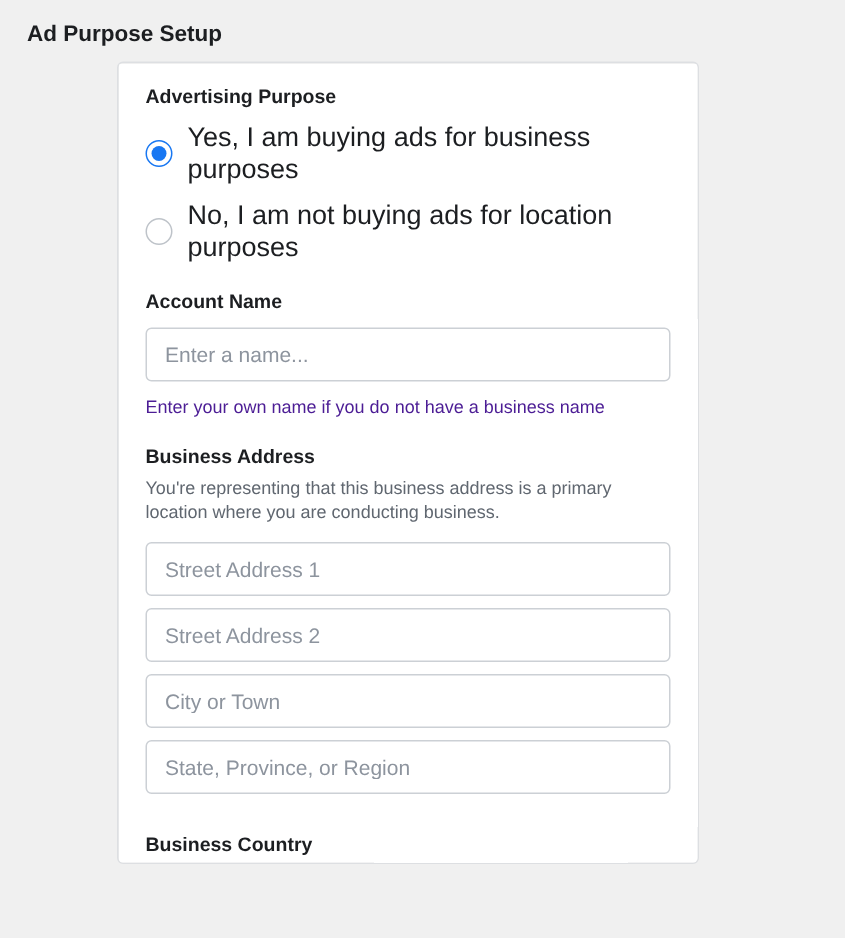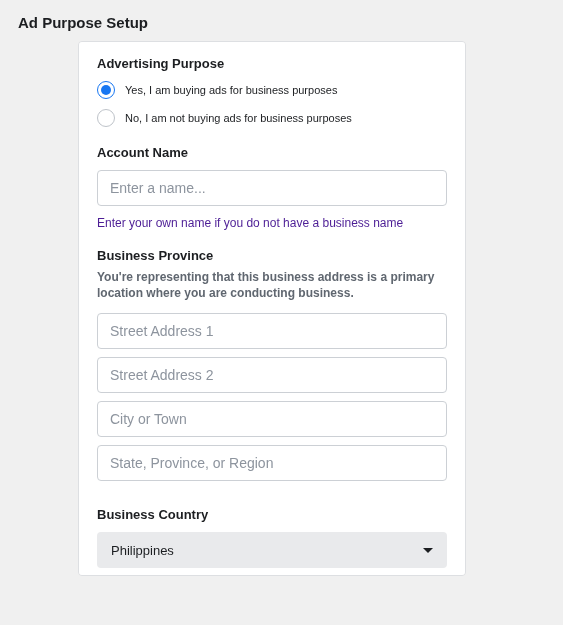--- a/index.html
+++ b/index.html
@@ -65,21 +65,21 @@
   .radio-outer.selected {
     border-color: #1877f2;
   }
   .radio-inner {
     width: 10px;
     height: 10px;
     border-radius: 50%;
     background: #1877f2;
   }
   .radio-label {
-    font-size: 11px;
+    font-size: 18px;
     color: #1c1e21;
   }
   .field-block { margin-top: 18px; }
   .text-input {
     width: 100%;
     height: 36px;
     border: 1px solid #ccd0d5;
     border-radius: 4px;
     padding: 0 12px;
     font-size: 14px;
@@ -92,21 +92,20 @@
     font-size: 12px;
     color: #4c1d95;
     margin-top: 2px;
   }
   .subheader-desc {
     font-size: 12px;
     color: #606770;
     margin-top: -4px;
     margin-bottom: 12px;
     line-height: 1.35;
-    font-weight: bold;
   }
   .two-col {
     display: flex;
     gap: 10px;
   }
   .two-col .text-input { margin-bottom: 8px; }
   .select-box {
     width: 100%;
     height: 36px;
     background: #e9eaec;
@@ -138,31 +137,31 @@
 
     <div class="radio-row">
       <div class="radio-outer selected">
         <div class="radio-inner"></div>
       </div>
       <span class="radio-label">Yes, I am buying ads for business purposes</span>
     </div>
 
     <div class="radio-row">
       <div class="radio-outer"></div>
-      <span class="radio-label">No, I am not buying ads for business purposes</span>
+      <span class="radio-label">No, I am not buying ads for location purposes</span>
     </div>
 
     <div class="field-block">
       <div class="section-label">Account Name</div>
       <input class="text-input" type="text" placeholder="Enter a name..." style="">
       <div class="helper-text">Enter your own name if you do not have a business name</div>
     </div>
 
     <div class="field-block">
-      <div class="section-label">Business Province</div>
+      <div class="section-label">Business Address</div>
       <div class="subheader-desc">You're representing that this business address is a primary location where you are conducting business.</div>
       <input class="text-input" type="text" placeholder="Street Address 1" style="">
       <input class="text-input" type="text" placeholder="Street Address 2" style="">
       <input class="text-input" type="text" placeholder="City or Town" style="">
       <div class="two-col">
         <input class="text-input" type="text" placeholder="State, Province, or Region" style="">
       </div>
     </div>
 
     <div class="field-block">

